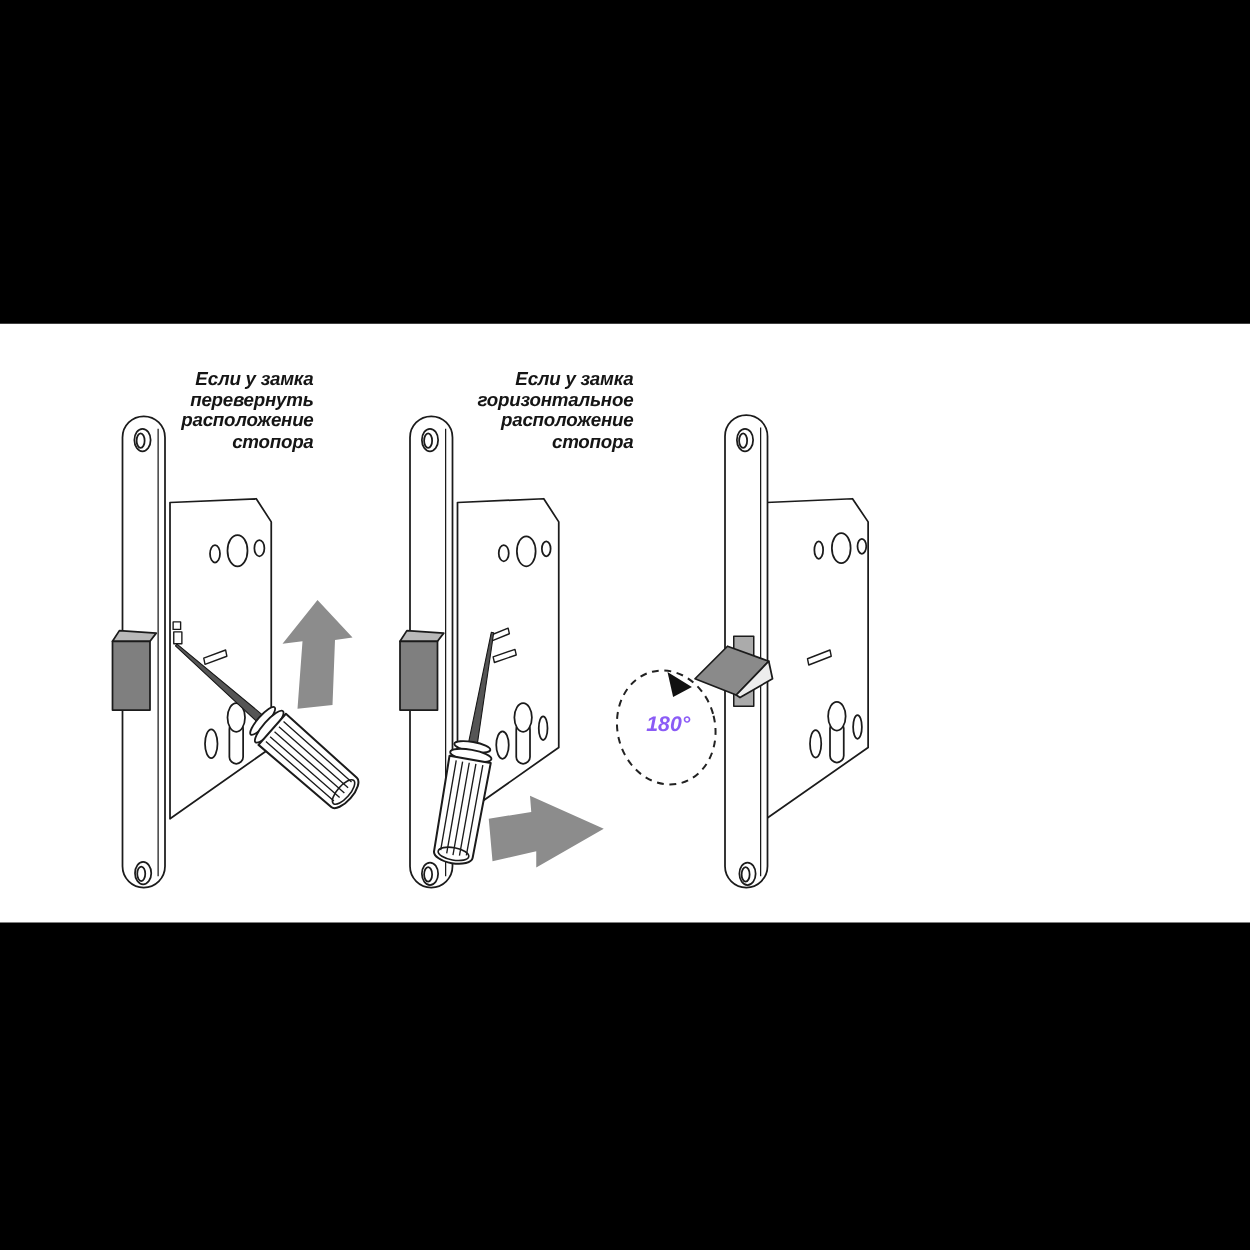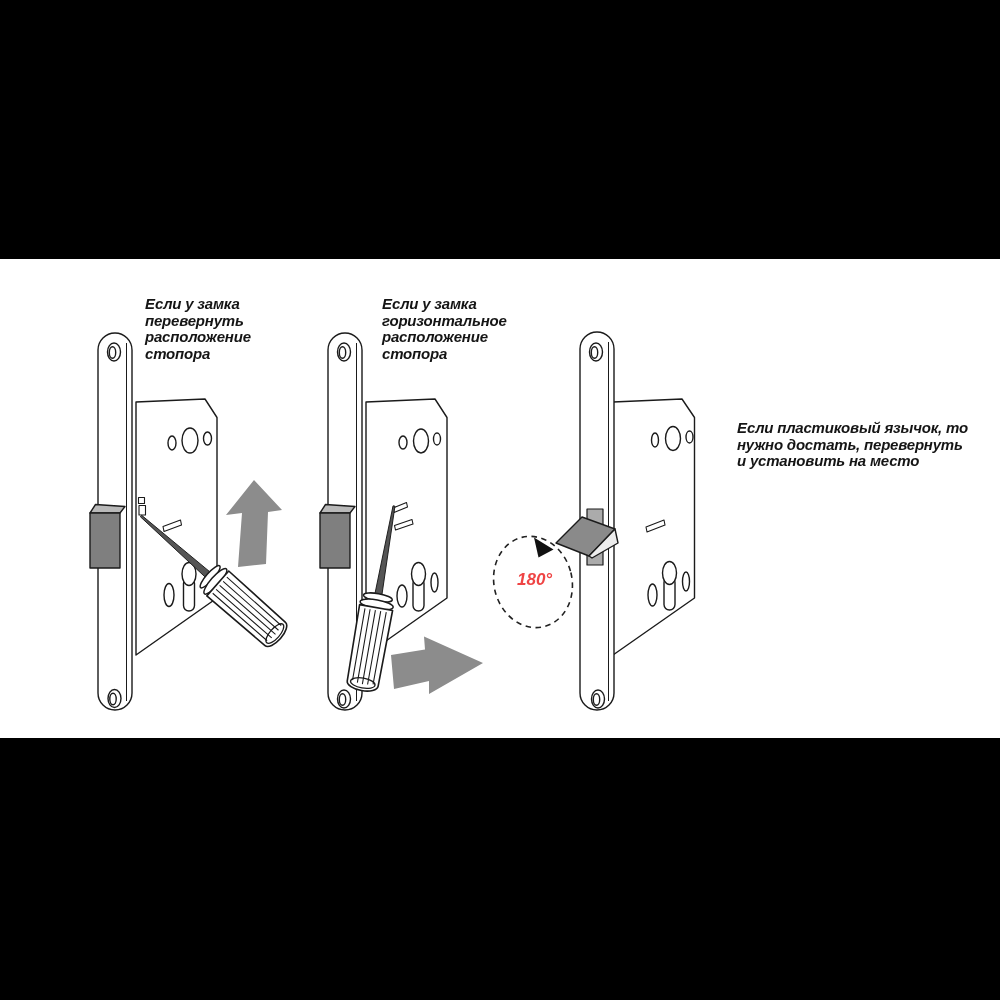--- a/index.html
+++ b/index.html
@@ -1,31 +1,31 @@
 <!DOCTYPE html>
 <html><head>
 <meta charset="utf-8">
 <style>
   html,body{margin:0;padding:0;background:#fff;}
   .stage{
     position:relative;width:1000px;height:1000px;background:#ffffff;
-    overflow:hidden;font-family:"Liberation Sans",sans-serif;
+    overflow:hidden;font-family:"Liberation Sans",sans-serif;text-align:right;
   }
   .bar{position:absolute;left:0;width:1000px;background:#000;}
   .bar.top{top:0;height:259px;}
   .bar.bottom{top:738px;height:262px;}
   .diagram-svg{position:absolute;left:0;top:0;}
   .caption{
     position:absolute;color:#151515;
     font:italic 700 15px/16.5px "Liberation Sans",sans-serif;
     letter-spacing:-0.2px;
   }
   .caption div{white-space:nowrap;}
   .deg{
-    position:absolute;color:#ef4444;
+    position:absolute;color:#8b5cf6;
     font:italic 700 17px/18px "Liberation Sans",sans-serif;
   }
 </style>
 </head>
 <body>
 
 <div class="stage">
 
   <div class="bar top"></div>
   <div class="bar bottom"></div>
@@ -140,21 +140,16 @@
     <div>стопора</div>
   </div>
 
   <div class="caption" style="left:382px;top:296px">
     <div>Если у замка</div>
     <div>горизонтальное</div>
     <div>расположение</div>
     <div>стопора</div>
   </div>
 
-  <div class="caption" style="left:737px;top:420px">
-    <div>Если пластиковый язычок, то</div>
-    <div>нужно достать, перевернуть</div>
-    <div>и установить на место</div>
-  </div>
 
   <div class="deg" style="left:517px;top:571px">180°</div>
 
 </div>
 
 </body></html>

